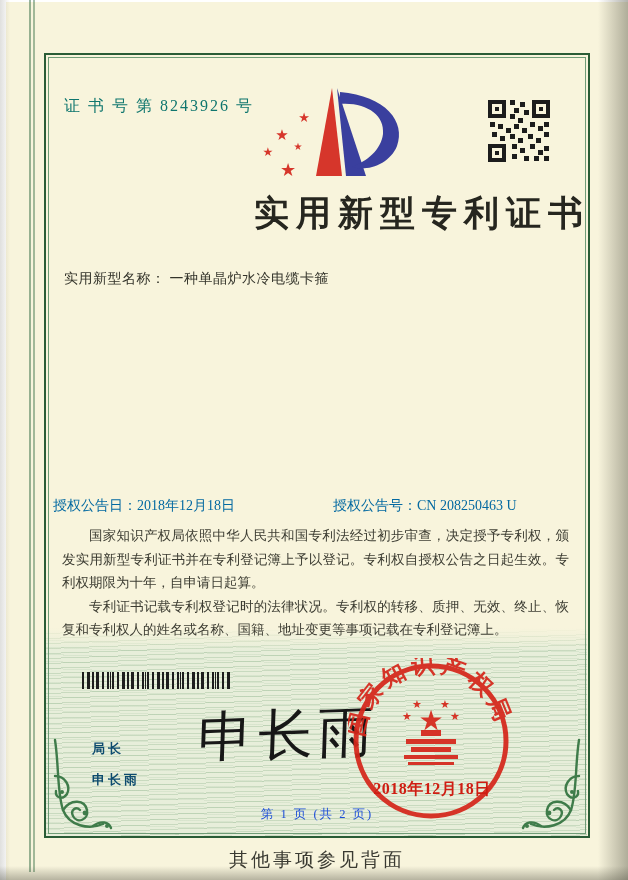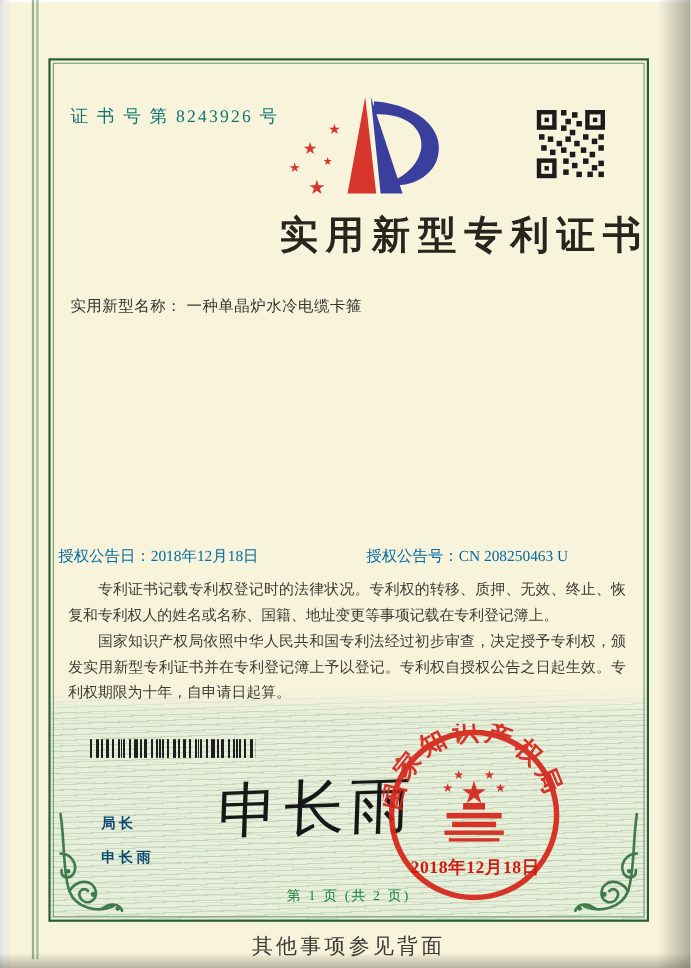--- a/index.html
+++ b/index.html
@@ -73,21 +73,21 @@
   .seal { position:absolute; left:348px; top:658px; width:166px; height:166px; z-index:5; opacity:.93; }
   .seal-date {
     position:absolute; left:356px; top:779px; width:152px; z-index:6; text-align:center;
     font-size:16px; font-weight:700; color:#cf1d12; letter-spacing:.5px; white-space:nowrap;
   }
   .flourish { position:absolute; width:64px; height:98px; z-index:2; }
   .flourish-left { left:49px; top:736px; }
   .flourish-right { left:521px; top:736px; transform:scaleX(-1); }
   .page-footer {
     position:absolute; left:44px; width:546px; top:806px; z-index:4; text-align:center;
-    font-size:12.5px; letter-spacing:2px; color:#15803d;
+    font-size:12.5px; letter-spacing:2px; color:#1d4ed8;
   }
   .back-note {
     position:absolute; left:44px; width:546px; top:847px; z-index:4; text-align:center;
     font-size:19px; letter-spacing:3px; color:#3a3a32;
   }
   .right-shade { position:absolute; right:0; top:0; width:30px; height:100%; z-index:9;
     background:linear-gradient(90deg, rgba(75,75,62,0), rgba(75,75,62,.42)); pointer-events:none; }
   .bottom-shade { position:absolute; left:0; bottom:0; width:100%; height:14px; z-index:9;
     background:linear-gradient(180deg, rgba(75,75,62,0), rgba(75,75,62,.38)); pointer-events:none; }
   .left-shade { position:absolute; left:0; top:0; width:10px; height:100%; z-index:9;
@@ -204,22 +204,22 @@
   </div>
 
   <div class="grant-row">
     <span>授权公告日：</span><span>2018年12月18日</span>
     <span class="grant-no">
       <span>授权公告号：</span><span>CN 208250463 U</span>
     </span>
   </div>
 
   <div class="paragraphs">
+    <p>国家知识产权局依照中华人民共和国专利法经过初步审查，决定授予专利权，颁发实用新型专利证书并在专利登记簿上予以登记。专利权自授权公告之日起生效。专利权期限为十年，自申请日起算。</p>
     <p>专利证书记载专利权登记时的法律状况。专利权的转移、质押、无效、终止、恢复和专利权人的姓名或名称、国籍、地址变更等事项记载在专利登记簿上。</p>
-    <p>国家知识产权局依照中华人民共和国专利法经过初步审查，决定授予专利权，颁发实用新型专利证书并在专利登记簿上予以登记。专利权自授权公告之日起生效。专利权期限为十年，自申请日起算。</p>
   </div>
 
   <div class="barcode"></div>
 
   <div class="director">
     <div>局长</div>
     <div>申长雨</div>
   </div>
 
   <div class="signature">申长雨</div>

